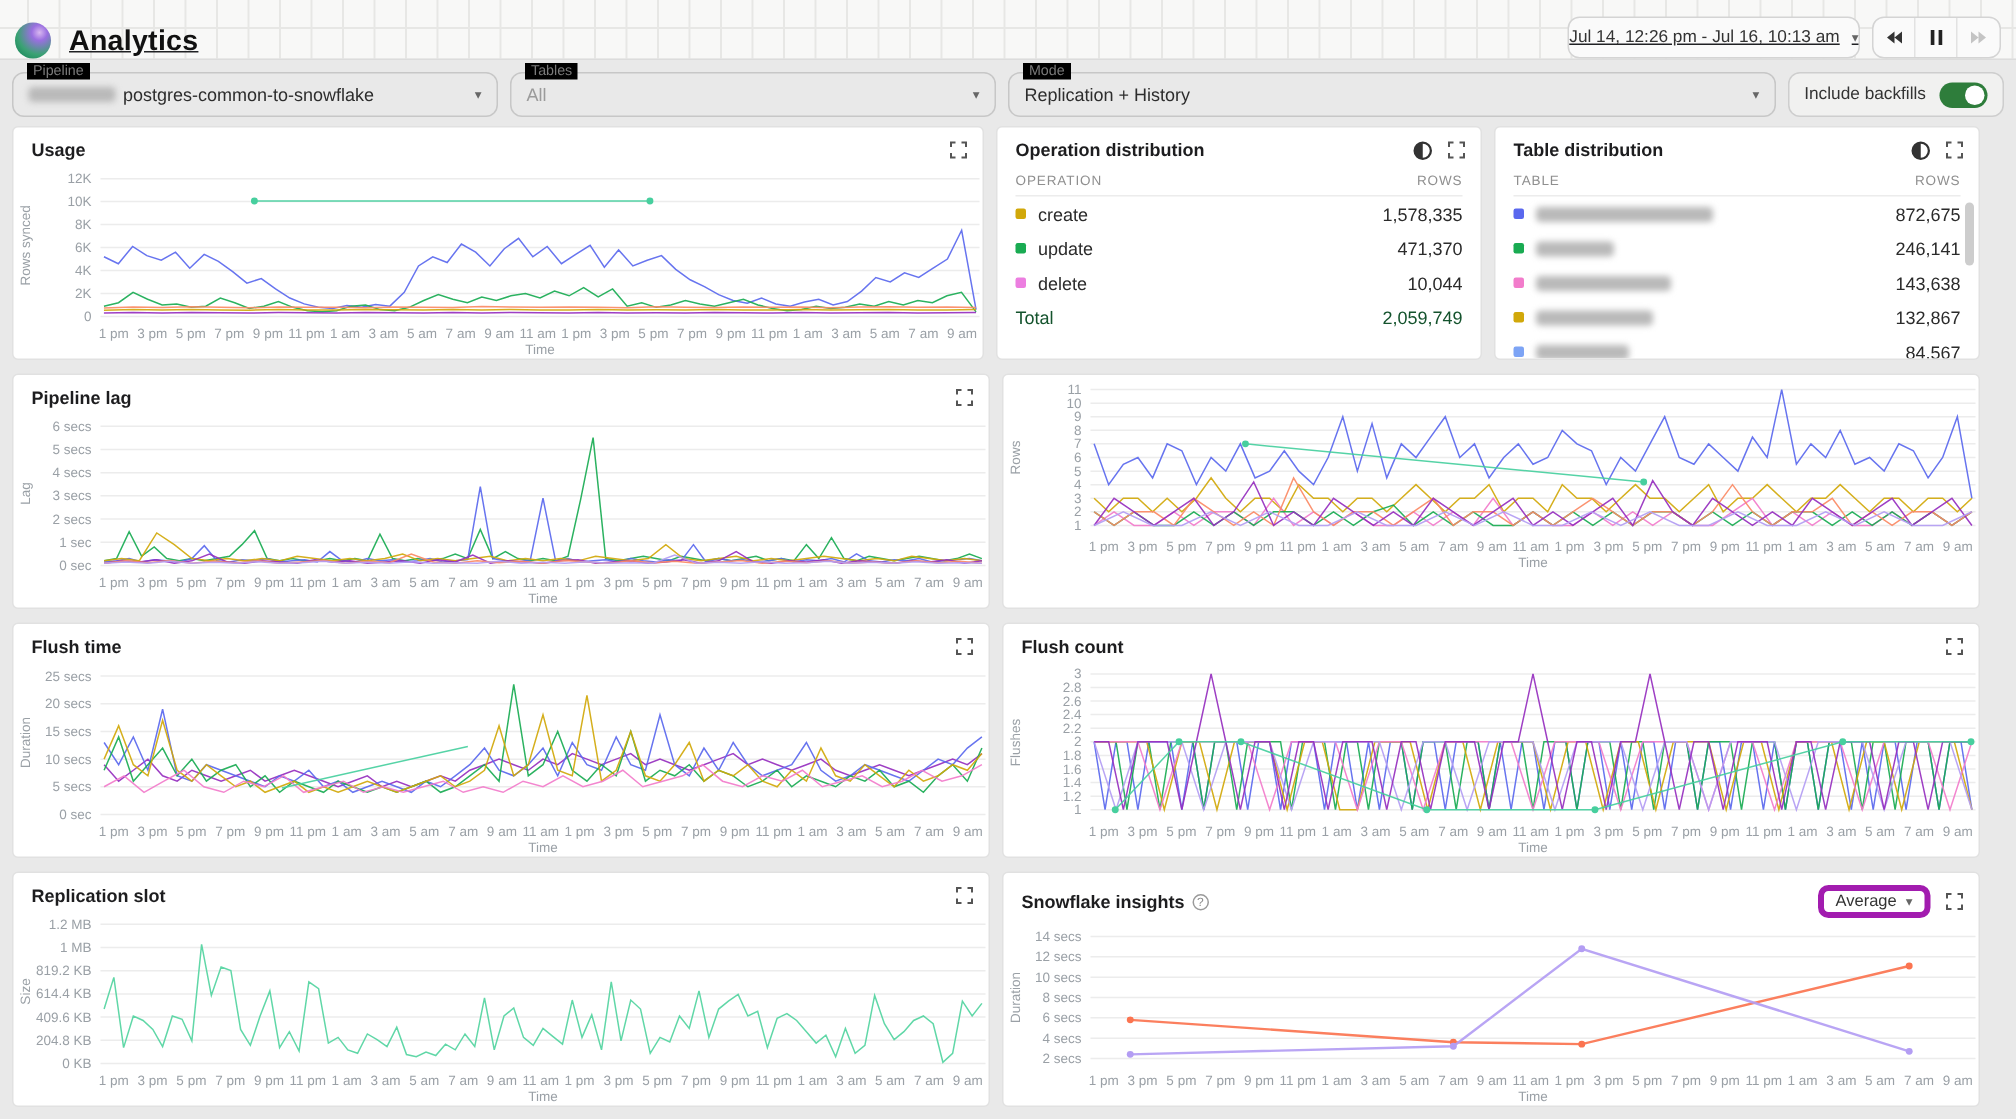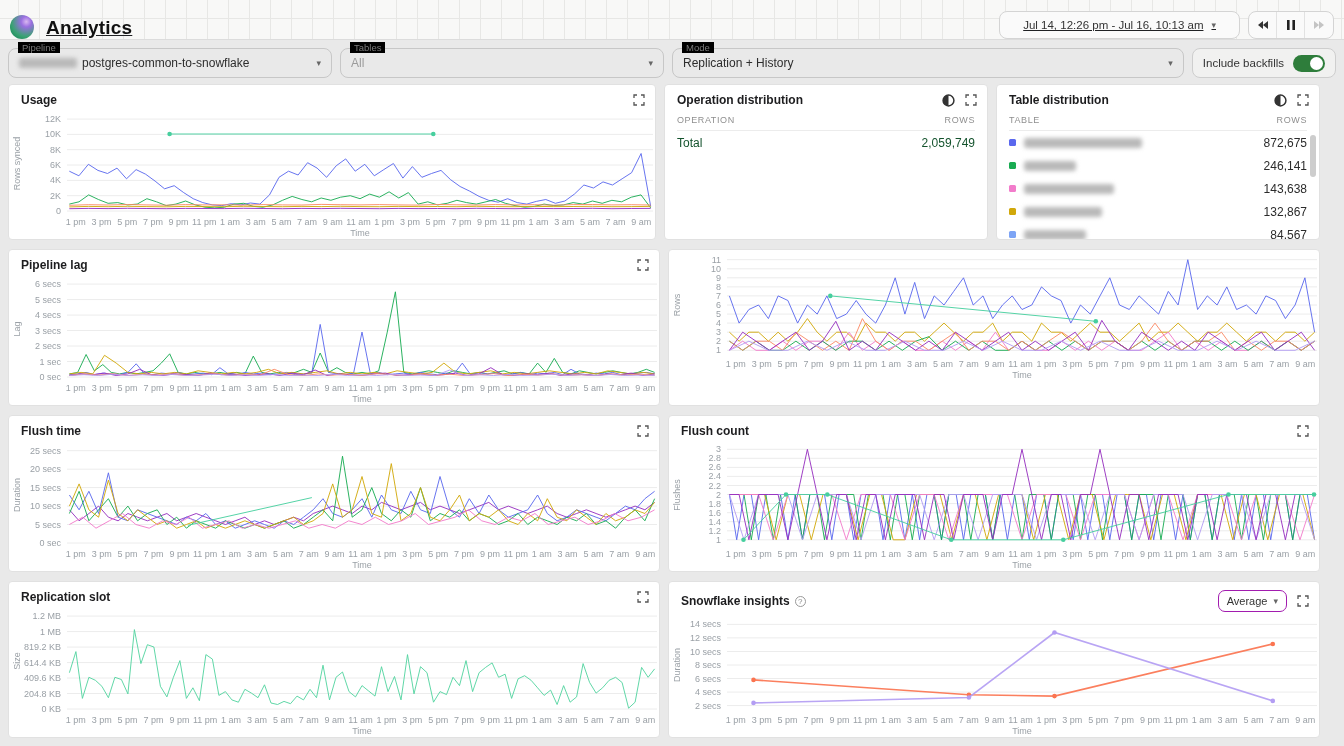--- a/index.html
+++ b/index.html
@@ -11,21 +11,21 @@
     height:40px; background:#f8f8f7; border-bottom:1px solid #dcdcdc;
     background-image:linear-gradient(#e7e7e5 1px, transparent 1px),linear-gradient(90deg,#e7e7e5 1px, transparent 1px);
     background-size:21px 21px; background-position:-3px -3px;
     display:flex; align-items:flex-end; padding:0 10px; position:relative;text-decoration:underline;
   }
   .logo{ width:24px; height:24px; border-radius:50%;
     background:radial-gradient(circle at 68% 28%, #d9b8f0 0%, #9a6fe0 22%, #3aa273 62%, #0c7a50 100%); }
   .app-title{ font-size:19px; font-weight:800; letter-spacing:.2px; margin-left:12px; color:#111; }
   .topbar-right{ margin-left:auto; display:flex; align-items:center; gap:8px; }
   .daterange{ background:#fafafa; border:1px solid #d4d4d4; border-radius:8px; height:28px;
-    display:flex; align-items:center; gap:8px; padding:0 23px; font-size:11.5px; color:#333; cursor:pointer;}
+    display:flex; align-items:center; gap:8px; padding:0 0; font-size:11.5px; color:#333; cursor:pointer;}
   .chev{ font-size:9px; color:#666; }
   .btn-group{ display:flex; border:1px solid #d4d4d4; border-radius:8px; overflow:hidden; background:#fafafa; height:28px;}
   .pbtn{ width:28px; display:flex; align-items:center; justify-content:center; border-right:1px solid #e2e2e2; background:transparent; cursor:pointer;}
   .pbtn:last-child{ border-right:none; }
   .pbtn svg{ display:block; }
 
   
   .filters{ display:flex; gap:8px; padding:8px 8px 6px 8px; align-items:center; }
   .field{ position:relative; border:1px solid #c7c7c7; border-radius:8px; height:30px;
     display:flex; align-items:center; padding:0 10px; font-size:12px; color:#2d2d2d; background:transparent; cursor:pointer;}
@@ -42,21 +42,21 @@
   
   .grid{ padding:0 24px 8px 8px; display:flex; flex-direction:column; gap:9px; }
   .row{ display:grid; gap:8px; }
   .row.r1{ grid-template-columns:2fr 1fr 1fr; height:156px; }
   .row.r2{ grid-template-columns:1fr 1fr; height:157px; }
   .card{ background:#fff; border:1px solid #e1e1e1; border-radius:4px; overflow:hidden; position:relative; display:flex; flex-direction:column;}
   .card-head{ display:flex; align-items:center; padding:8px 10px 2px 12px; }
   .card-title{ font-size:12px; font-weight:700; color:#1d1d1f; }
   .head-right{ margin-left:auto; display:flex; align-items:center; gap:10px; }
   .icon-btn{ background:none; border:none; cursor:pointer; display:flex; align-items:center; color:#444; padding:0;}
-  .avg-btn{ border:1px solid #a21caf; border-radius:7px; background:#fff; height:22px; padding:0 8px;
+  .avg-btn{ border:4px solid #a21caf; border-radius:7px; background:#fff; height:22px; padding:0 8px;
     font-size:11px; color:#333; display:flex; align-items:center; gap:6px; cursor:pointer;}
   .help{ width:11px;height:11px;border:1px solid #9a9a9a;border-radius:50%; color:#8a8a8a;
     font-size:8px; display:inline-flex;align-items:center;justify-content:center; margin-left:5px;}
   .chart{ width:100%; flex:1; display:block; }
   .tick{ font-size:9px; fill:#9aa0a6; font-family:"Liberation Sans",sans-serif; }
 
   
   .mini-table{ padding:2px 12px 0 12px; font-size:12px; position:relative; flex:1; overflow:hidden;}
   .mt-head{ display:flex; justify-content:space-between; color:#8f8f8f; font-size:9px;
     letter-spacing:.6px; padding:4px 0 5px 0; border-bottom:1px solid #ececec; }
@@ -204,20 +204,37 @@
                 <path d="M1 4 V1 H4 M8 1 H11 V4 M11 8 V11 H8 M4 11 H1 V8" fill="none" stroke="#555" stroke-width="1.3"></path>
               </svg>
           </button>
         </span>
       </div>
       <div class="mini-table">
         <div class="mt-head">
           <span>OPERATION</span>
           <span>ROWS</span>
         </div>
+        <div id="op-rows">
+            <div class="mt-row">
+              <span class="sq" style="background:#d1a80a"></span>
+    <span class="mt-name">create</span>
+    <span class="mt-val">1,578,335</span>
+            </div>
+            <div class="mt-row">
+              <span class="sq" style="background:#19ab52"></span>
+    <span class="mt-name">update</span>
+    <span class="mt-val">471,370</span>
+            </div>
+            <div class="mt-row">
+              <span class="sq" style="background:#ec7ee0"></span>
+    <span class="mt-name">delete</span>
+    <span class="mt-val">10,044</span>
+            </div>
+          </div>
         <div class="mt-row total">
           <span class="mt-name">Total</span>
           <span class="mt-val">2,059,749</span>
         </div>
       </div>
     </div>
 
     <div class="card">
       <div class="card-head">
         <span class="card-title">Table distribution</span>

